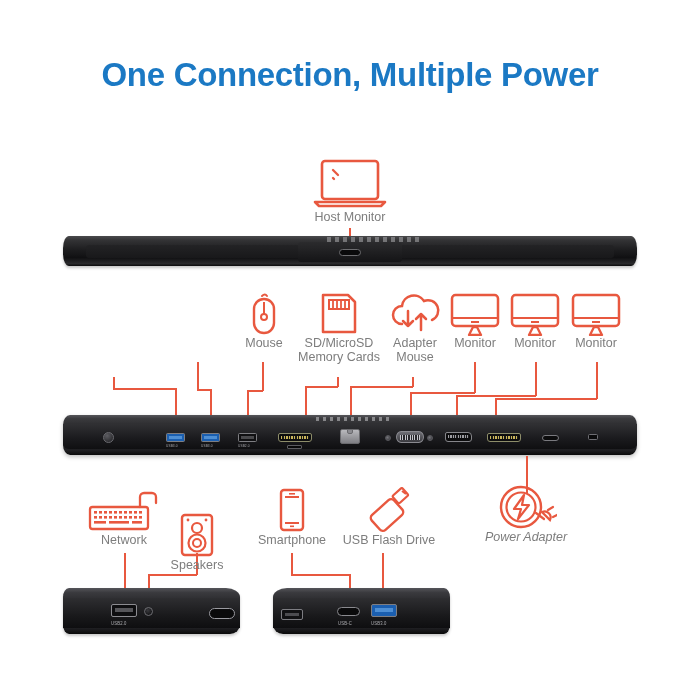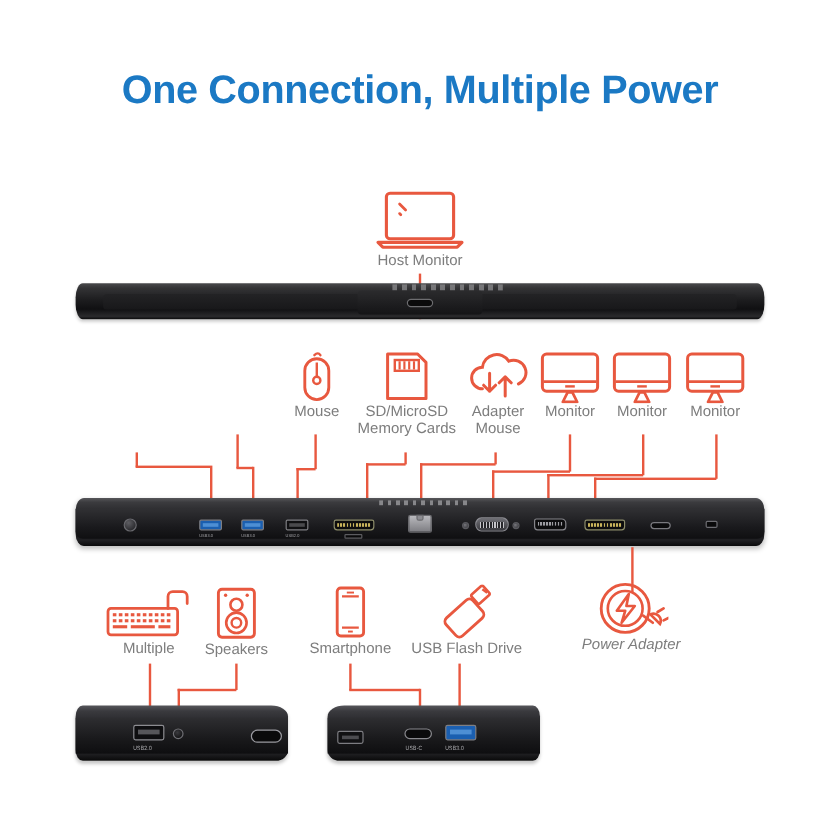--- a/index.html
+++ b/index.html
@@ -444,24 +444,24 @@
         <rect x="36" y="29" width="3" height="2.6"></rect>
           <rect x="41" y="29" width="3" height="2.6"></rect>
         <rect x="46" y="29" width="3" height="2.6"></rect>
           <rect x="51" y="29" width="3" height="2.6"></rect>
         <rect x="6" y="34" width="12" height="2.6"></rect>
           <rect x="21" y="34" width="20" height="2.6"></rect>
         <rect x="44" y="34" width="10" height="2.6"></rect>
       </g>
       <path d="M52 20 V10 a4 4 0 0 1 4 -4 h8 a4 4 0 0 1 4 4 v6" fill="none" stroke="#e8583f" stroke-width="2.3" stroke-linecap="round"></path>
     </svg>
-    <span class="lbl">Multiple</span>
-  </div>
-
-  <div class="node" style="left:158px; top:488px; width:78px;">
+    <span class="lbl">Network</span>
+  </div>
+
+  <div class="node" style="left:158px; top:512px; width:78px;">
     <svg class="ico" width="38" height="46" viewBox="0 0 38 46">
       <rect x="4" y="3" width="30" height="40" rx="3" fill="none" stroke="#e8583f" stroke-width="2.4"></rect>
       <circle cx="19" cy="16" r="5" fill="none" stroke="#e8583f" stroke-width="2.2"></circle>
       <circle cx="19" cy="31" r="8.5" fill="none" stroke="#e8583f" stroke-width="2.2"></circle>
       <circle cx="19" cy="31" r="4" fill="none" stroke="#e8583f" stroke-width="2"></circle>
       <circle cx="10" cy="8" r="1.4" fill="#e8583f"></circle>
       <circle cx="28" cy="8" r="1.4" fill="#e8583f"></circle>
     </svg>
     <span class="lbl">Speakers</span>
   </div>

